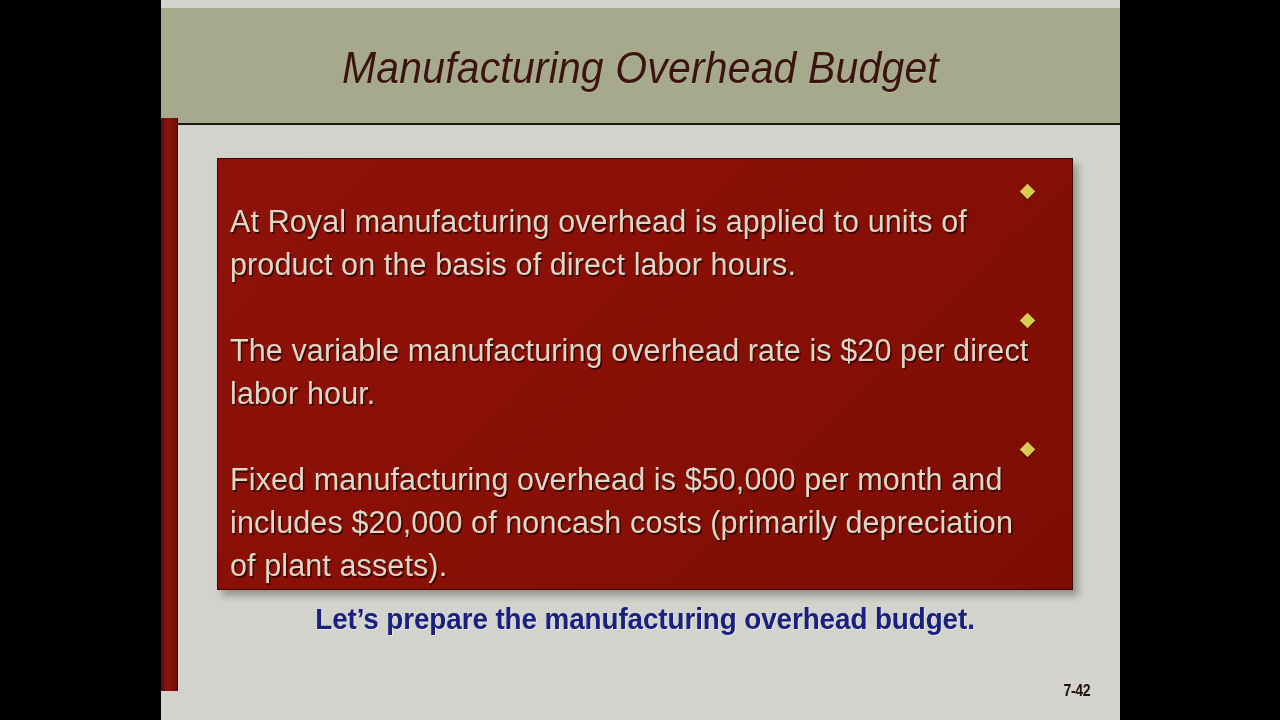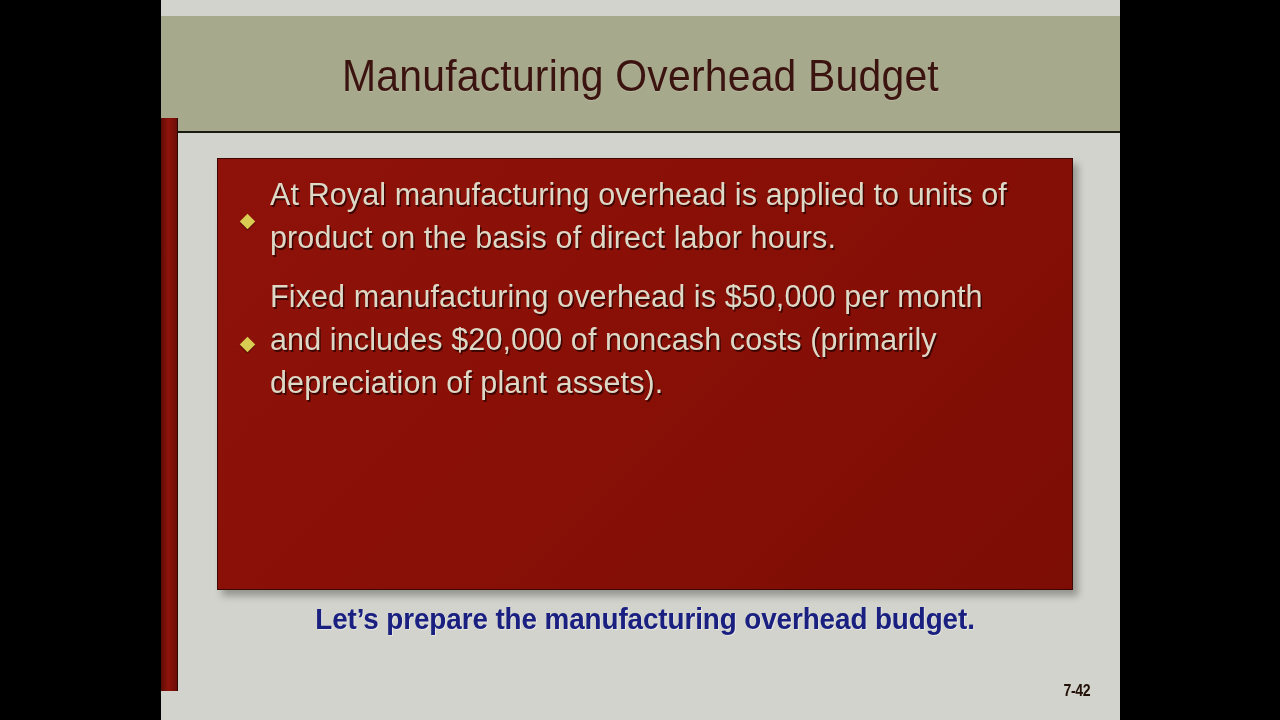--- a/index.html
+++ b/index.html
@@ -29,26 +29,27 @@
     width: 959px;
     height: 720px;
     background: #d2d3cc;
     overflow: hidden;
   }
 
   
   #title-band {
     position: absolute;
     left: 0px;
-    top: 16px;
+    top: 8px;
     width: 959px;
     height: 117px;
     background: #a7a98c;
     border-bottom: 2px solid #1c1a10;
     box-sizing: border-box;
+    font-style: italic;
   }
   #title-text {
     position: absolute;
     left: 0;
     top: 0;
     width: 959px;
     height: 113px;
     display: flex;
     align-items: center;
     justify-content: center;
@@ -88,22 +89,23 @@
     background: #8d1008;
     background: linear-gradient(135deg, #8e1209 0%, #8a1007 40%, #7c0d05 100%);
     border: 1px solid #3d0703;
     box-shadow: 5px 6px 7px rgba(60,60,55,0.40);
     box-sizing: border-box;
     padding: 14px 22px 10px 12px;
   }
 
   .bullet-row {
     display: flex;
-    align-items: center;
+    align-items: flex-end;
     margin-bottom: 16px;
+    flex-direction: column;
   }
   .bullet-row:last-child { margin-bottom: 8px; }
 
   .diamond-icon {
     flex: 0 0 auto;
     width: 16px;
     height: 16px;
     margin: 11px 14px 0 10px;
     position: relative;
   }
@@ -177,20 +179,24 @@
 
     <div id="left-strip"></div>
 
     <div id="content-box">
 
       <div class="bullet-row">
         <span class="diamond-icon"></span>
         <span class="bullet-text">At Royal manufacturing overhead is applied to units of product on the basis of direct labor hours.</span>
       </div>
 
+      <div class="bullet-row">
+        <span class="diamond-icon"></span>
+        <span class="bullet-text">The variable manufacturing overhead rate is $20 per direct labor hour.</span>
+      </div>
 
       <div class="bullet-row">
         <span class="diamond-icon"></span>
         <span class="bullet-text">Fixed manufacturing overhead is $50,000 per month and includes $20,000 of noncash costs (primarily depreciation of plant assets).</span>
       </div>
 
     </div>
 
     <div id="caption">Let’s prepare the manufacturing overhead budget.</div>
 

